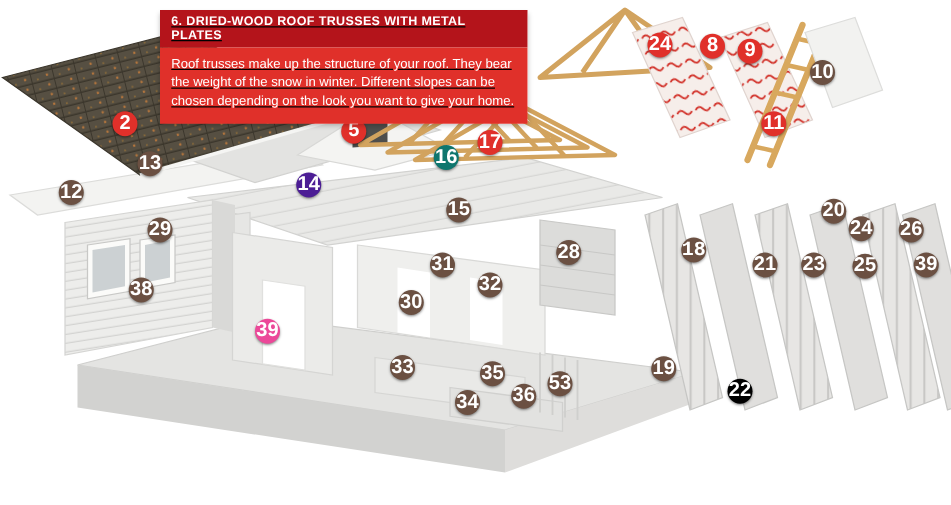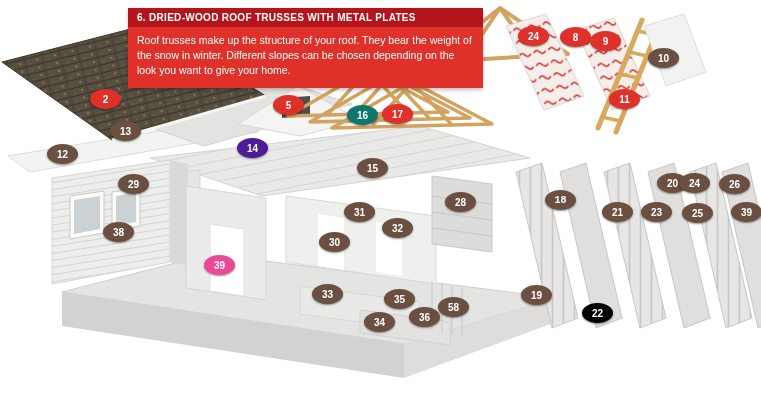--- a/index.html
+++ b/index.html
@@ -1,28 +1,29 @@
 <!DOCTYPE html>
 <html><head>
 <meta charset="utf-8">
 <style>
   html,body{margin:0;padding:0;background:#ffffff;}
   body{font-family:"Liberation Sans",sans-serif;}
   .stage{position:relative;width:761px;height:404px;overflow:hidden;background:#ffffff;}
   .illustration{position:absolute;left:0;top:0;width:761px;height:404px;}
   .badge-layer{position:absolute;left:0;top:0;width:761px;height:404px;}
   .badge{
-    position:absolute;width:31px;height:20px;margin-left:-10px;margin-top:-10px;
-    border-radius:50%;color:#ffffff;font-weight:bold;font-size:10px;
+    position:absolute;width:20px;height:20px;margin-left:-10px;margin-top:-10px;
+    border-radius:50%;color:#ffffff;font-weight:bold;font-size:16px;
     display:flex;align-items:center;justify-content:center;
     box-shadow:0 1px 2px rgba(0,0,0,.45);cursor:pointer;user-select:none;
   }
   .callout{
-    position:absolute;left:128px;top:8px;width:355px;
+    position:absolute;left:128px;top:8px;width:294px;
     box-shadow:0 2px 4px rgba(0,0,0,.25);
+    text-decoration:underline;
   }
   .callout-title{
     color:#ffffff;font-weight:bold;font-size:10px;letter-spacing:.3px;
     padding:4px 9px;text-transform:uppercase;
   }
   .callout-body{
     color:#ffffff;font-size:10.5px;line-height:1.45;
     padding:6px 9px 9px 9px;
   }
 </style>
@@ -167,43 +168,43 @@
       <div class="badge" style="left: 100px; top: 99px; background: rgb(224, 48, 42);">2</div>
       <div class="badge" style="left: 283px; top: 105px; background: rgb(224, 48, 42);">5</div>
       <div class="badge" style="left: 570px; top: 37px; background: rgb(224, 48, 42);">8</div>
       <div class="badge" style="left: 600px; top: 41px; background: rgb(224, 48, 42);">9</div>
       <div class="badge" style="left: 658px; top: 58px; background: rgb(107, 80, 66);">10</div>
       <div class="badge" style="left: 619px; top: 99px; background: rgb(224, 48, 42);">11</div>
       <div class="badge" style="left: 57px; top: 154px; background: rgb(107, 80, 66);">12</div>
       <div class="badge" style="left: 120px; top: 131px; background: rgb(107, 80, 66);">13</div>
       <div class="badge" style="left: 247px; top: 148px; background: #4c1d95;">14</div>
       <div class="badge" style="left: 367px; top: 168px; background: rgb(107, 80, 66);">15</div>
-      <div class="badge" style="left: 357px; top: 115px; background: #0f766e;">16</div>
+      <div class="badge" style="left: 357px; top: 126px; background: #0f766e;">16</div>
       <div class="badge" style="left: 392px; top: 114px; background: rgb(224, 48, 42);">17</div>
       <div class="badge" style="left: 555px; top: 200px; background: rgb(107, 80, 66); font-family: Liberation Mono, monospace;">18</div>
       <div class="badge" style="left: 531px; top: 295px; background: rgb(107, 80, 66);">19</div>
-      <div class="badge" style="left: 617px; top: 183px; background: rgb(107, 80, 66); margin-left: 40px;">20</div>
+      <div class="badge" style="left: 617px; top: 169px; background: rgb(107, 80, 66); margin-left: 40px;">20</div>
       <div class="badge" style="left: 612px; top: 212px; background: rgb(107, 80, 66);">21</div>
       <div class="badge" style="left: 592px; top: 313px; background: #000000;">22</div>
       <div class="badge" style="left: 651px; top: 212px; background: rgb(107, 80, 66);">23</div>
       <div class="badge" style="left: 528px; top: 36px; background: rgb(224, 48, 42);">24</div>
       <div class="badge" style="left: 689px; top: 183px; background: rgb(107, 80, 66);">24</div>
       <div class="badge" style="left: 692px; top: 213px; background: rgb(107, 80, 66);">25</div>
       <div class="badge" style="left: 729px; top: 184px; background: rgb(107, 80, 66);">26</div>
       <div class="badge" style="left: 741px; top: 212px; background: rgb(107, 80, 66);">39</div>
       <div class="badge" style="left: 455px; top: 202px; background: rgb(107, 80, 66);">28</div>
       <div class="badge" style="left: 128px; top: 184px; background: rgb(107, 80, 66);">29</div>
       <div class="badge" style="left: 329px; top: 242px; background: rgb(107, 80, 66);">30</div>
       <div class="badge" style="left: 354px; top: 212px; background: rgb(107, 80, 66);">31</div>
       <div class="badge" style="left: 392px; top: 228px; background: rgb(107, 80, 66);">32</div>
       <div class="badge" style="left: 322px; top: 294px; background: rgb(107, 80, 66); text-align: center;">33</div>
       <div class="badge" style="left: 374px; top: 322px; background: rgb(107, 80, 66);">34</div>
       <div class="badge" style="left: 394px; top: 299px; background: rgb(107, 80, 66);">35</div>
       <div class="badge" style="left: 419px; top: 317px; background: rgb(107, 80, 66);">36</div>
-      <div class="badge" style="left: 448px; top: 307px; background: rgb(107, 80, 66);">58</div>
+      <div class="badge" style="left: 448px; top: 307px; background: rgb(107, 80, 66);">53</div>
       <div class="badge" style="left: 113px; top: 232px; background: rgb(107, 80, 66);">38</div>
       <div class="badge" style="left: 214px; top: 265px; background: #ec4899;">39</div>
     </div>
 
   <div class="callout">
     <div class="callout-title" style="background: rgb(180, 20, 27);">
       <span>6. DRIED-WOOD ROOF TRUSSES WITH METAL PLATES</span>
     </div>
     <div class="callout-body" style="background: rgb(224, 48, 42);">
       <span>Roof trusses make up the structure of your roof. They bear the weight of the snow in winter. Different slopes can be chosen depending on the look you want to give your home.</span>

